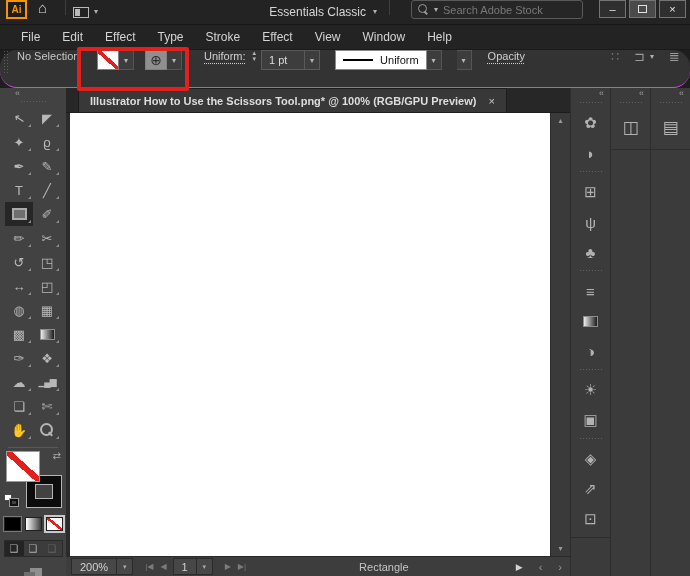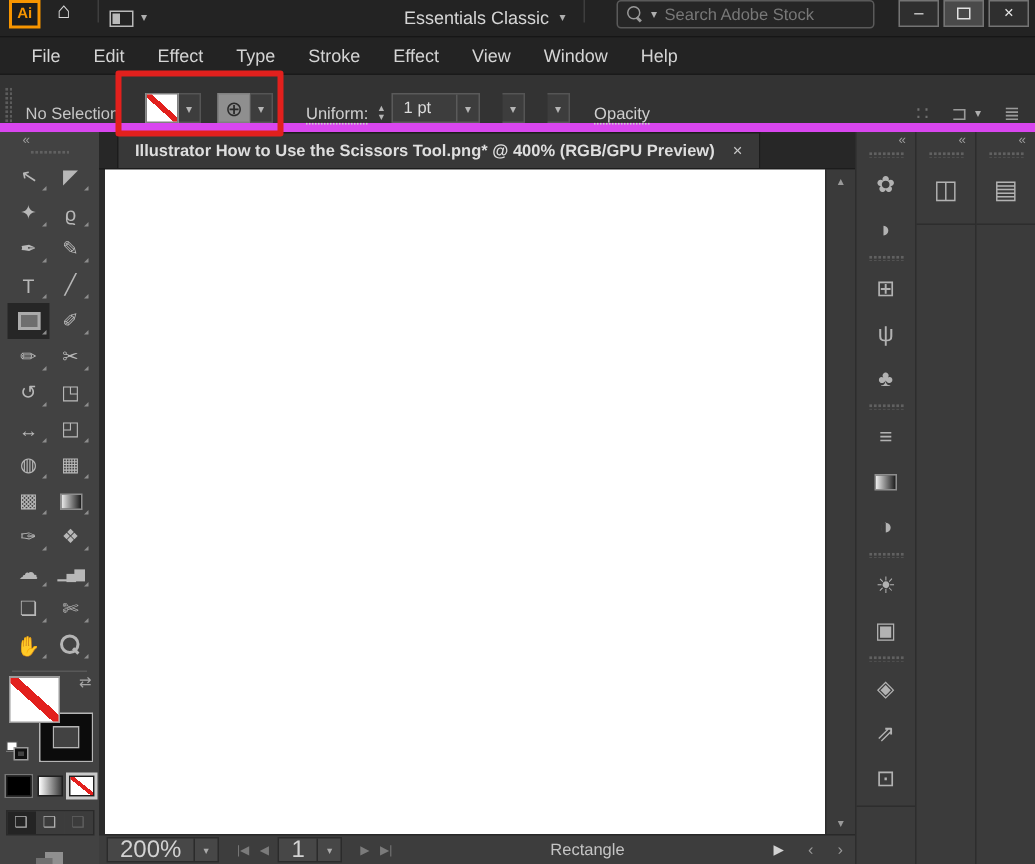--- a/index.html
+++ b/index.html
@@ -25,21 +25,21 @@
   .winbtns{display:flex;gap:3px;margin:0 4px 0 6px;}
   .winbtn{width:27px;height:18px;display:flex;align-items:center;justify-content:center;color:#e8e8e8;font-size:11px;border:1px solid #747474;background:#2f2f2f;}
   .winbtn.max{background:#4a4a4a;}
   .maxbox{width:9px;height:8px;border:1px solid #e2e2e2;}
 
   
   .menubar{height:25px;background:#232323;border-bottom:1px solid #1a1a1a;display:flex;align-items:center;padding-left:10px;}
   .menuitem{padding:0 11px;font-size:12px;color:#d4d4d4;}
 
   
-  .controlbar{height:38px;background:#333;border-bottom:6px solid #d946ef;display:flex;align-items:flex-end;}
+  .controlbar{height:38px;background:#333;border-bottom:1px solid #d946ef;display:flex;align-items:flex-start;border-radius:17px;}
   .grip-v{width:5px;height:24px;margin-left:3px;background-image:radial-gradient(#5c5c5c 1px,transparent 1px);background-size:3px 3px;flex:none;}
   .nosel{font-size:11px;color:#c6c6c6;margin-left:9px;width:64px;flex:none;}
   .swgroup{display:flex;align-items:center;margin-left:16px;}
   .fillswatch{width:22px;height:20px;background:#fff;border:1px solid #808080;position:relative;}
   .fillswatch::before,.none-diag::before{content:"";position:absolute;inset:0;background:linear-gradient(to top right,transparent 44%,#e2201d 44%,#e2201d 58%,transparent 58%);}
   .ddchev{width:15px;height:20px;display:flex;align-items:center;justify-content:center;color:#b5b5b5;font-size:8px;background:#3d3d3d;border:1px solid #555;border-left:none;}
   .strokeswatch{width:22px;height:20px;background:#8f8f8f;border:1px solid #808080;display:flex;align-items:center;justify-content:center;color:#2a2a2a;font-size:14px;margin-left:11px;}
   .label-dotted{font-size:11px;color:#cfcfcf;text-decoration:underline dotted;text-underline-offset:3px;}
   .lbl-stroke{margin-left:22px;}
   .stepper{display:flex;flex-direction:column;justify-content:center;margin-left:7px;color:#b5b5b5;font-size:7px;line-height:6px;text-align:center;}
@@ -99,21 +99,21 @@
   
   .center{flex:1;display:flex;flex-direction:column;background:#2b2b2b;min-width:0;}
   .tabbar{height:25px;background:#272727;border-bottom:1px solid #1c1c1c;display:flex;align-items:flex-end;padding-left:12px;}
   .tab{height:24px;background:#383838;border:1px solid #1c1c1c;border-bottom:none;display:flex;align-items:center;gap:12px;padding:0 11px;font-size:11px;font-weight:bold;color:#dedede;white-space:nowrap;}
   .tabclose{color:#c9c9c9;font-weight:normal;font-size:11px;}
   .canvasrow{flex:1;display:flex;min-height:0;}
   .canvas{flex:1;background:#fff;margin-left:4px;}
   .vscroll{width:20px;background:#3a3a3a;border-left:1px solid #2c2c2c;display:flex;flex-direction:column;align-items:center;justify-content:space-between;padding:3px 0;color:#9a9a9a;font-size:8px;}
   .statusbar{height:20px;background:#3d3d3d;border-top:1px solid #292929;display:flex;align-items:center;padding-left:5px;color:#c9c9c9;}
   .sbox{display:flex;align-items:center;height:17px;background:#474747;border:1px solid #2b2b2b;}
-  .sbox .v{padding:0 8px;font-size:16px;color:#d2d2d2;}
+  .sbox .v{padding:0 8px;font-size:11px;color:#d2d2d2;}
   .schev{width:16px;height:15px;display:flex;align-items:center;justify-content:center;font-size:7px;color:#aaa;border-left:1px solid #2b2b2b;}
   .nav{display:flex;align-items:center;gap:7px;margin:0 6px 0 12px;color:#7b7b7b;font-size:8px;}
   .statusfield{flex:1;text-align:center;font-size:11px;color:#c4c4c4;}
   .sb-right{display:flex;align-items:center;gap:16px;margin-right:8px;color:#9a9a9a;font-size:11px;}
   .play{color:#d2d2d2;font-size:9px;}
 
   
   .dock{width:120px;display:flex;background:#3b3b3b;flex:none;}
   .dcol{width:40px;border-left:1px solid #2d2d2d;display:flex;flex-direction:column;align-items:center;}
   .dhead{width:100%;height:11px;color:#9c9c9c;font-size:9px;line-height:11px;text-align:right;padding-right:6px;}
@@ -188,20 +188,24 @@
   <span class="label-dotted lbl-stroke">Uniform:</span>
   <div class="stepper">
     <span>▴</span>
     <span>▾</span>
   </div>
   <div class="field">
     <span class="val">1 pt</span>
     <span class="fchev">▾</span>
   </div>
   <div class="profile">
+    <div class="pwhite">
+      <span class="pline"></span>
+      <span class="plabel">Uniform</span>
+    </div>
     <div class="ddchev">
         <span>▾</span>
       </div>
   </div>
   <div class="profile">
     <div class="ddchev">
         <span>▾</span>
       </div>
   </div>
   <span class="label-dotted lbl-opacity">Opacity</span>
@@ -333,21 +337,21 @@
         </div>
     </div>
     <div class="screenmode">
       <div class="smicon"></div>
     </div>
   </div>
 
   <div class="center">
     <div class="tabbar">
       <div class="tab">
-        <span>Illustrator How to Use the Scissors Tool.png* @ 400% (RGB/GPU Preview)</span>
+        <span>Illustrator How to Use the Scissors Tool.png* @ 100% (RGB/GPU Preview)</span>
         <span class="tabclose">×</span>
       </div>
     </div>
     <div class="canvasrow">
       <div class="canvas"></div>
       <div class="vscroll">
         <span>▴</span>
         <span>▾</span>
       </div>
     </div>

